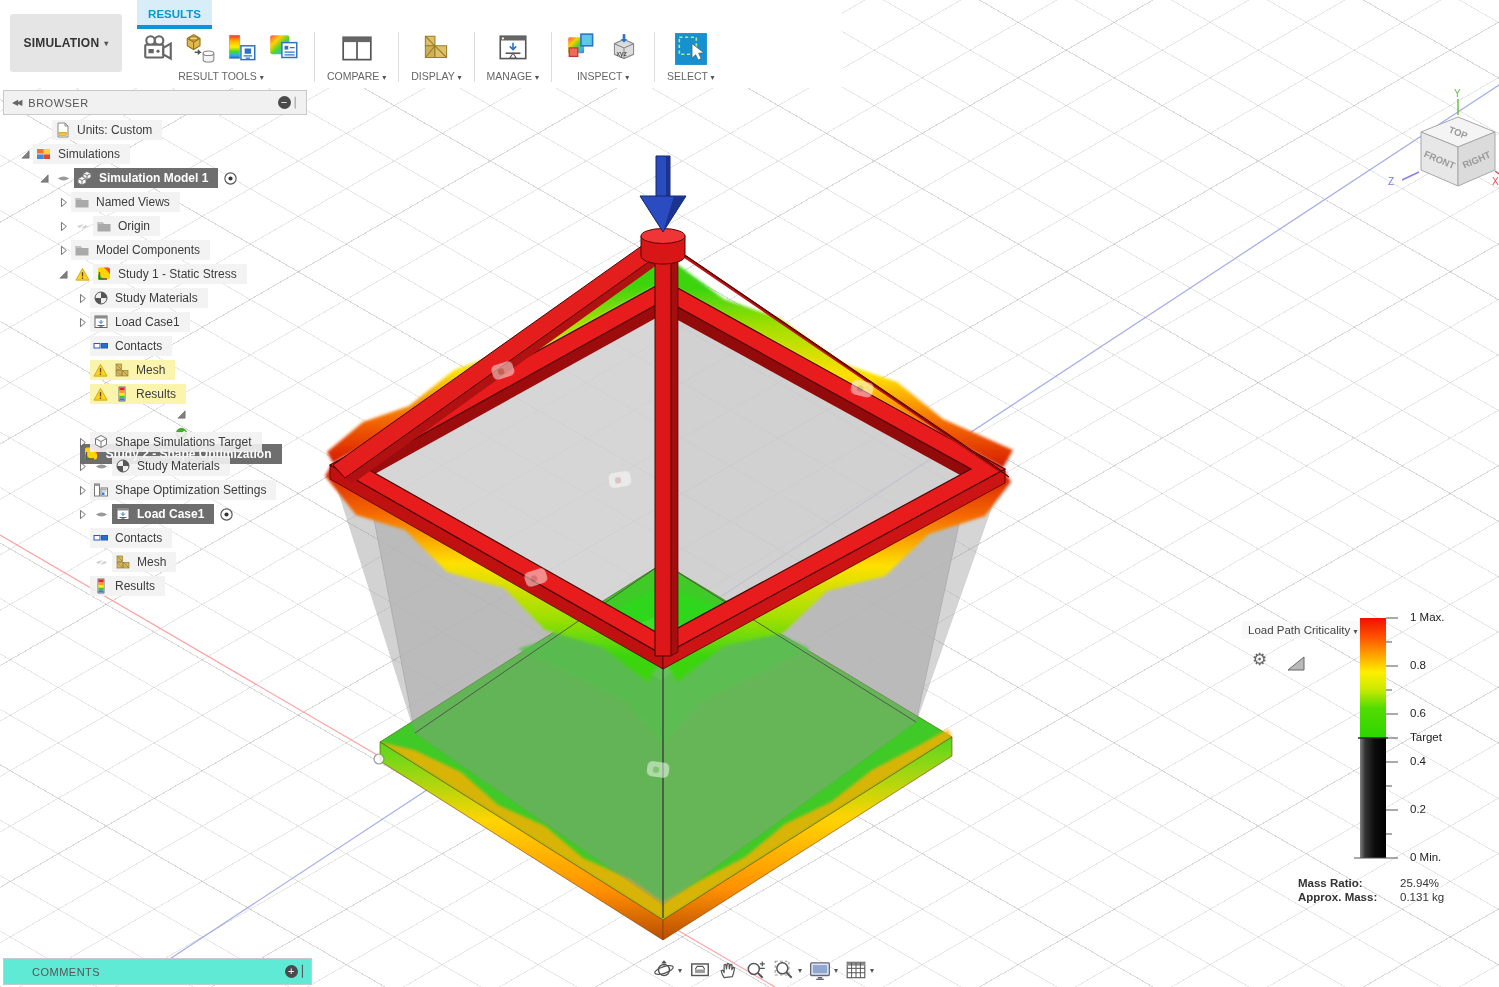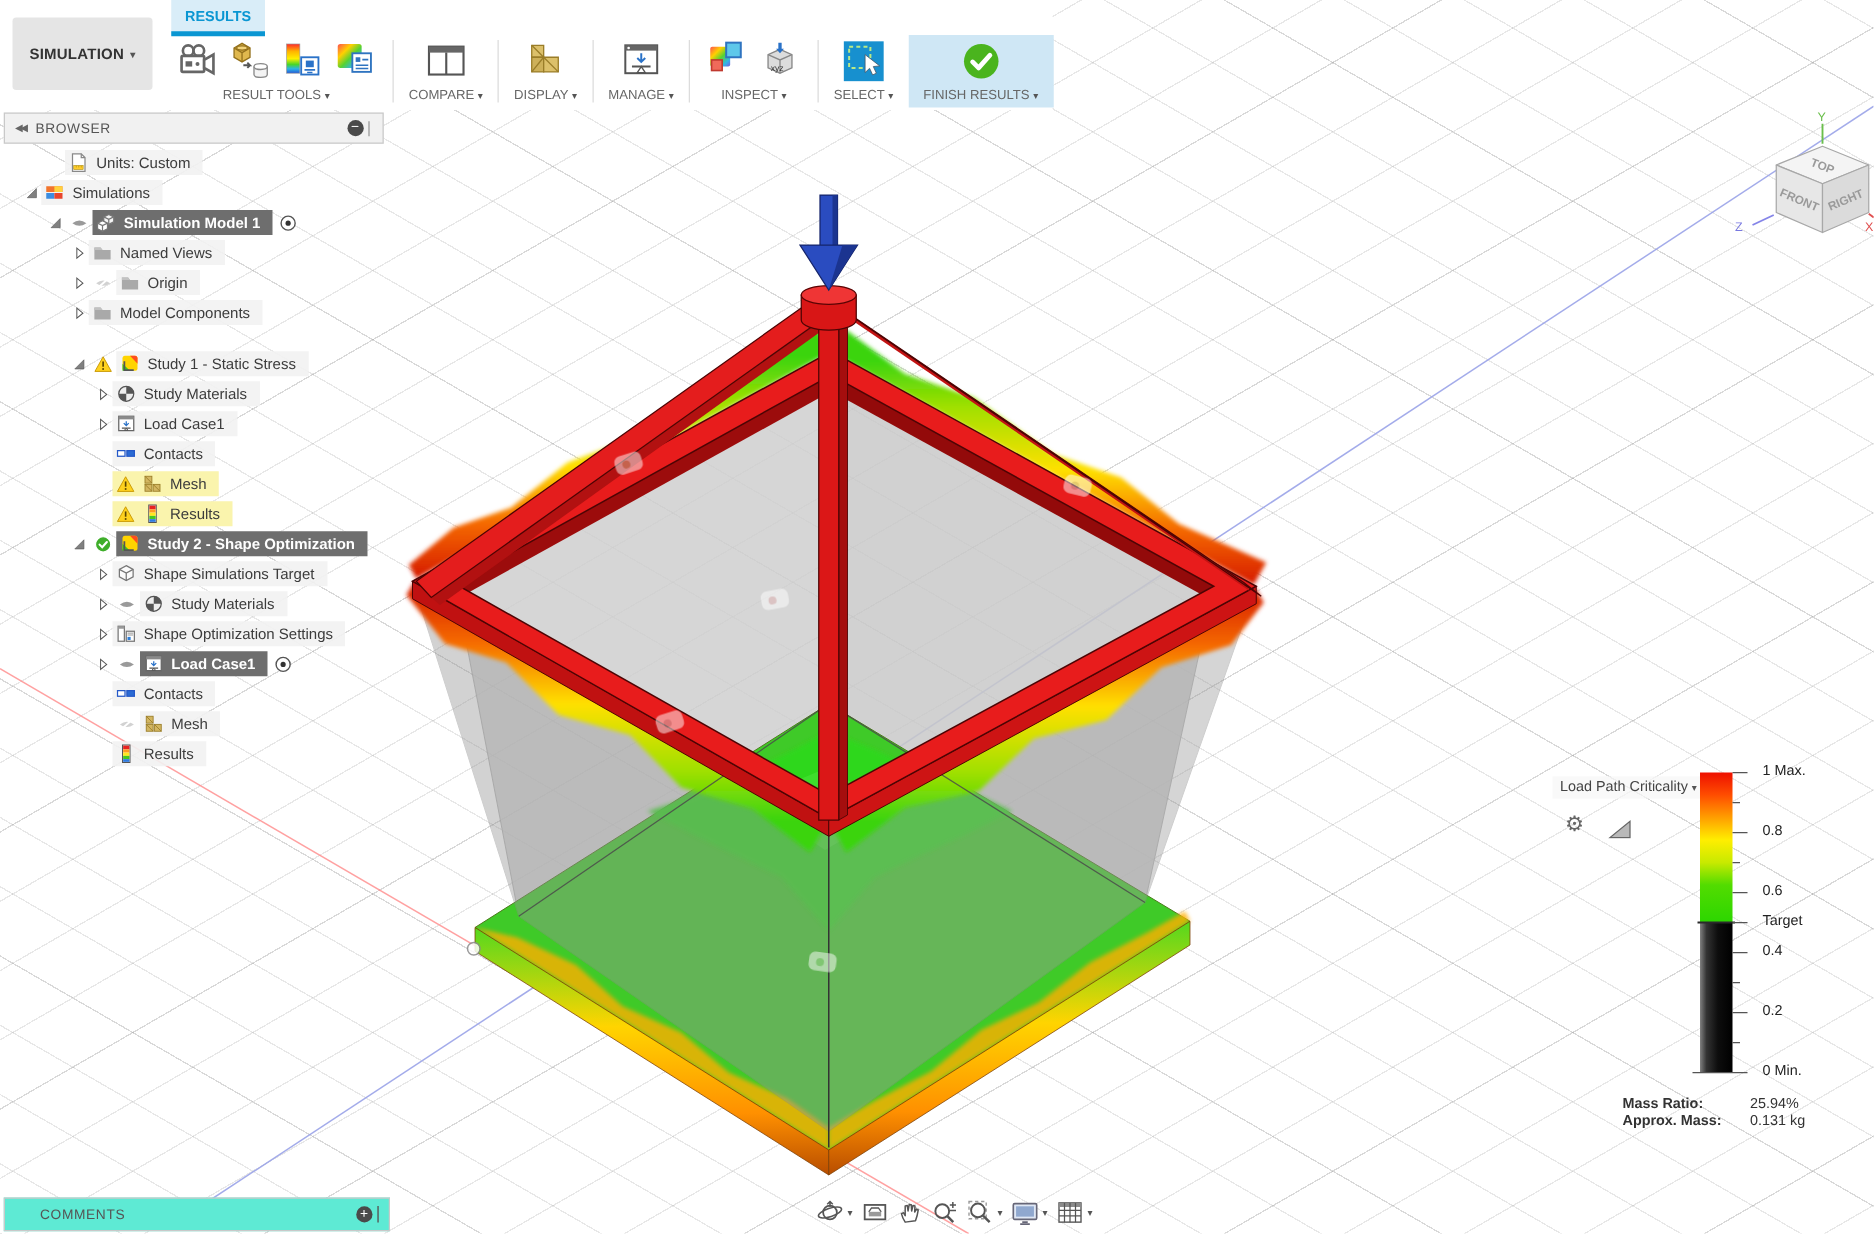--- a/index.html
+++ b/index.html
@@ -362,31 +362,20 @@
           <div class="gbtn">
             <svg width="34" height="34" viewBox="0 0 32 32">
               <rect x="1" y="1" width="30" height="30" fill="#1790cf"></rect>
               <rect x="5" y="5" width="16" height="16" fill="none" stroke="#b8e986" stroke-dasharray="3 2.4" stroke-width="1.5"></rect>
               <path d="M17 11 v13.5 l3.4-3.2 2.3 5 2.8-1.3 -2.3-5 4.8-.5 Z" fill="#fff" stroke="#456" stroke-width=".6"></path>
             </svg>
           </div>
         </div>
     <div class="glabel">SELECT <span class="caret">▾</span></div>
       </div>
-      <div class="group hl">
-        <div class="gicons">
-          <div class="gbtn">
-            <svg width="34" height="34" viewBox="0 0 32 32">
-              <circle cx="16" cy="16" r="13" fill="#4ab41e"></circle>
-              <path d="M9.5 16.5 l4.5 4.5 8.5-9.5" stroke="#fff" stroke-width="3.6" fill="none" stroke-linecap="round" stroke-linejoin="round"></path>
-            </svg>
-          </div>
-        </div>
-    <div class="glabel">FINISH RESULTS <span class="caret">▾</span></div>
-      </div>
     </div>
 
   <div id="browser">
     <div class="panel-head">
       <span class="dbl">◀◀</span>
       <span class="ttl">BROWSER</span>
       <span class="cbtn">−</span>
       <span class="grip">▏</span>
     </div>
     <div id="tree">
@@ -486,21 +475,21 @@
             </svg>
           </span>
           <span class="chip">
             <svg width="16" height="16" viewBox="0 0 16 16">
               <path d="M1.5 4 h5 l1.5 2 h6.5 v7.5 H1.5 Z" fill="#a9a9a9"></path>
               <path d="M1.5 4 h5 l1.5 2 H1.5 Z" fill="#c2c2c2"></path>
             </svg>
             <span>Model Components</span>
           </span>
         </div>
-        <div class="trow" style="padding-left: 52px; margin-top: 17px;">
+        <div class="trow" style="padding-left: 52px;">
           <span class="exp">
             <svg width="13" height="13" viewBox="0 0 16 16">
               <path d="M12.5 3.5 V12.5 H3.5 Z" fill="#808080" stroke="#555" stroke-width=".6"></path>
             </svg>
           </span>
           <span class="eyeb">
             <svg width="15" height="15" viewBox="0 0 16 16">
               <path d="M8 1.5 L15 14 H1 Z" fill="#ffd21e" stroke="#c89600" stroke-width=".8"></path>
               <rect x="7.3" y="5.5" width="1.4" height="4.5" fill="#5a4500"></rect>
               <rect x="7.3" y="11.2" width="1.4" height="1.5" fill="#5a4500"></rect>
@@ -589,21 +578,21 @@
               <rect x="5" y="1" width="6" height="14" fill="#fff" stroke="#555" stroke-width=".8"></rect>
               <rect x="5.5" y="1.5" width="5" height="3" fill="#e82222"></rect>
               <rect x="5.5" y="4.5" width="5" height="2.6" fill="#ff9a1e"></rect>
               <rect x="5.5" y="7.1" width="5" height="2.6" fill="#ffe81e"></rect>
               <rect x="5.5" y="9.7" width="5" height="2.6" fill="#46c81e"></rect>
               <rect x="5.5" y="12.3" width="5" height="2.2" fill="#2e7ae0"></rect>
             </svg>
             <span>Results</span>
           </span>
         </div>
-        <div class="trow" style="padding-left: 52px;">
+        <div class="trow" style="padding-left: 52px; flex-direction: column;">
           <span class="exp">
             <svg width="13" height="13" viewBox="0 0 16 16">
               <path d="M12.5 3.5 V12.5 H3.5 Z" fill="#808080" stroke="#555" stroke-width=".6"></path>
             </svg>
           </span>
           <span class="eyeb">
             <svg width="15" height="15" viewBox="0 0 16 16">
               <circle cx="8" cy="8" r="6.5" fill="#3fae2a" stroke="#fff" stroke-width="1"></circle>
               <path d="M5 8.2 l2.2 2.3 4-4.5" stroke="#fff" stroke-width="1.8" fill="none" stroke-linecap="round"></path>
             </svg>

